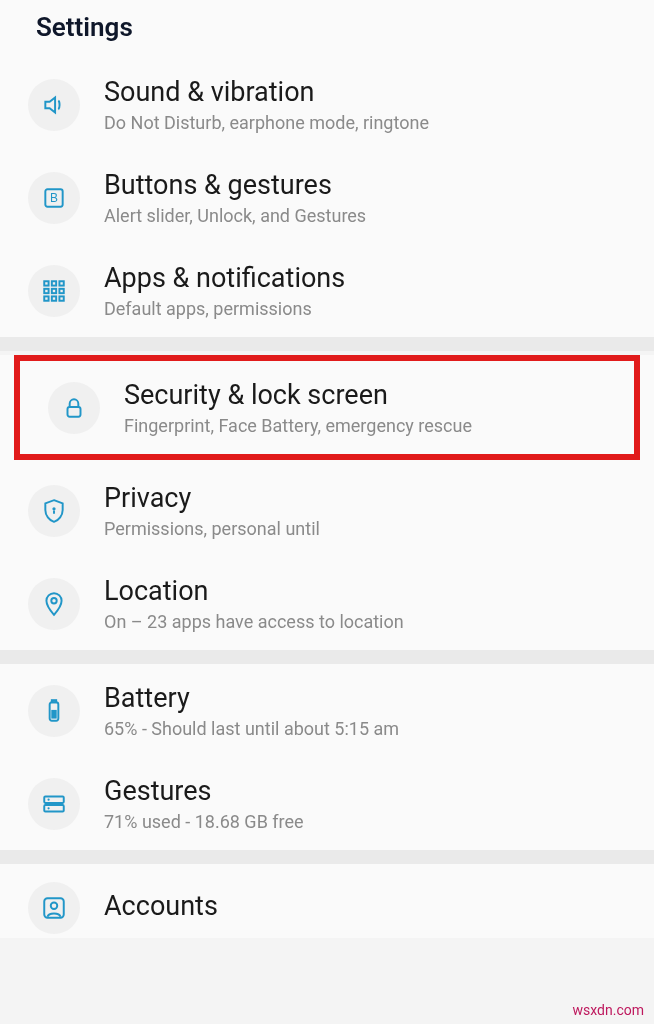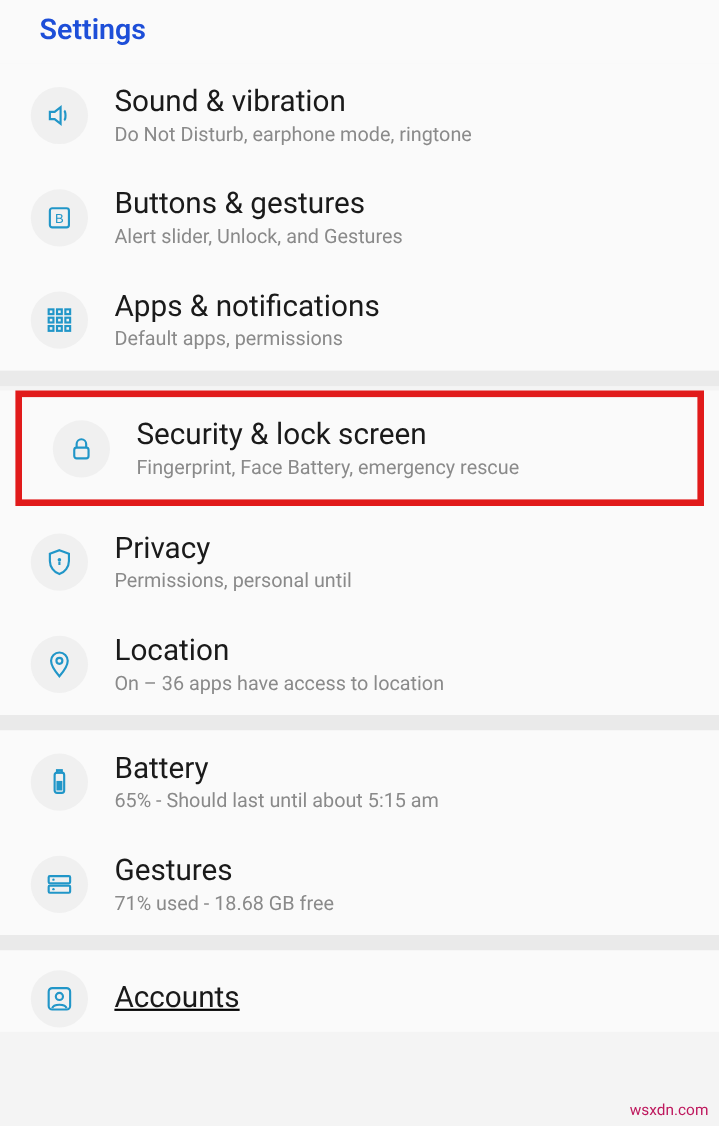--- a/index.html
+++ b/index.html
@@ -7,21 +7,21 @@
       width: 654px;
       height: 1024px;
       background: #f4f4f4;
       font-family: -apple-system, BlinkMacSystemFont, "Segoe UI", Roboto, sans-serif;
       overflow: hidden;
       position: relative;
     }
     .page-title {
       font-size: 26px;
       font-weight: 600;
-      color: #1d4ed8;
+      color: #0f172a;
       padding: 12px 0 16px 36px;
       background: #fafafa;
     }
     .section {
       background: #fafafa;
     }
     .settings-item {
       display: flex;
       align-items: center;
       padding: 18px 16px 18px 28px;
@@ -158,21 +158,21 @@
   </div>
   <div class="settings-item">
     <div class="icon-bubble">
       <svg viewBox="0 0 24 24">
           <path d="M12 2a7 7 0 0 1 7 7c0 5-7 13-7 13S5 14 5 9a7 7 0 0 1 7-7z"></path>
           <circle cx="12" cy="9" r="2.5"></circle>
         </svg>
     </div>
     <div class="item-text">
       <div class="item-title">Location</div>
-      <div class="item-subtitle">On – 36 apps have access to location</div>
+      <div class="item-subtitle">On – 23 apps have access to location</div>
     </div>
   </div>
 </div>
 
 <div class="divider"></div>
 
 <div class="section">
   <div class="settings-item">
     <div class="icon-bubble">
       <svg viewBox="0 0 24 24">
@@ -198,21 +198,21 @@
     <div class="item-text">
       <div class="item-title">Gestures</div>
       <div class="item-subtitle">71% used - 18.68 GB free</div>
     </div>
   </div>
 </div>
 
 <div class="divider"></div>
 
 <div class="section">
-  <div class="settings-item" style="padding-bottom:4px;min-height:56px;text-decoration:underline;">
+  <div class="settings-item" style="padding-bottom:4px;min-height:56px;">
     <div class="icon-bubble">
       <svg viewBox="0 0 24 24">
           <rect x="3" y="3" width="18" height="18" rx="3"></rect>
           <circle cx="12" cy="10" r="3"></circle>
           <path d="M6 20c1-4 11-4 12 0"></path>
         </svg>
     </div>
     <div class="item-text">
       <div class="item-title">Accounts</div>
     </div>

